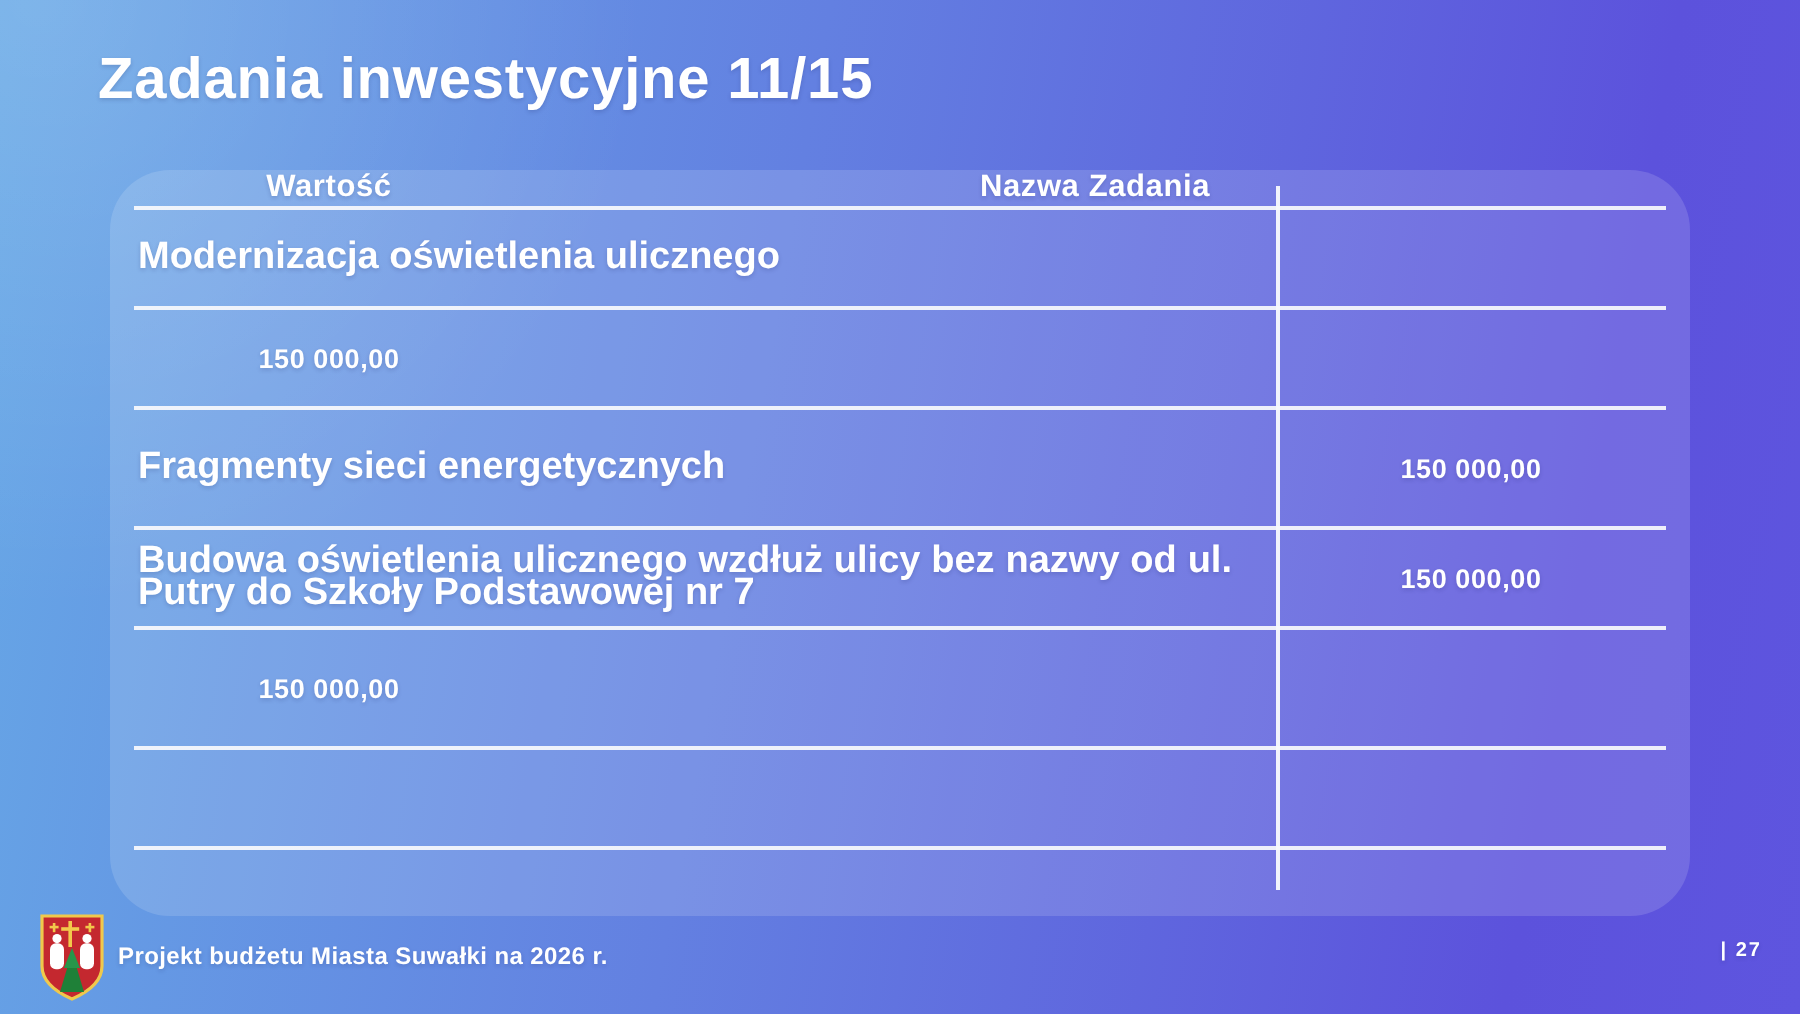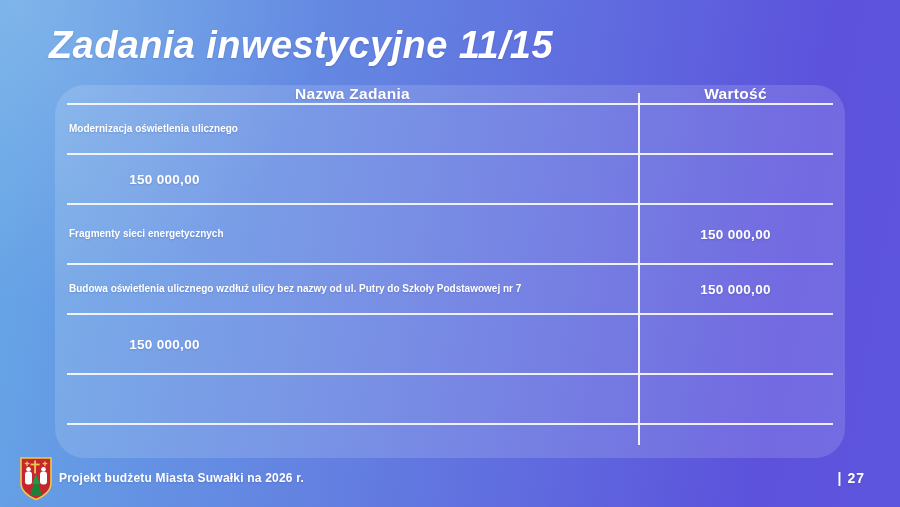--- a/index.html
+++ b/index.html
@@ -9,66 +9,65 @@
     font-weight:bold;color:#ffffff;
   }
   .slide{
     position:relative;width:900px;height:507px;
     background:
       radial-gradient(circle at 2% 0%, rgba(255,255,255,0.16), rgba(255,255,255,0) 30%),
       linear-gradient(100deg, #66A8E6 0%, #6380E1 42%, #5C52DC 85%, #5E55DF 100%);
   }
   .title{
     position:absolute;left:49px;top:24px;
-    font-size:38px;letter-spacing:0.4px;
+    font-size:29px;letter-spacing:0.4px;
     text-shadow:0 2px 4px rgba(20,30,90,0.25);
     white-space:nowrap;
-    font-style:italic;
   }
   .panel{
     position:absolute;left:55px;top:85px;width:790px;height:373px;
     background:rgba(255,255,255,0.14);
     border-radius:30px;
   }
   .vline{
     position:absolute;left:583px;top:8px;width:2px;height:352px;
     background:rgba(248,250,253,0.95);
   }
   .tbl{position:absolute;left:12px;top:0;width:766px;}
   .row{display:flex;box-sizing:border-box;border-bottom:2px solid rgba(247,249,252,0.93);}
   .h48{height:60px}.h50{height:50px}
   .cell{display:flex;align-items:center;box-sizing:border-box;}
-  .cell.name{width:571px;padding:0 22px 0 2px;font-size:10px;line-height:16px;justify-content:center;}
+  .cell.name{width:571px;padding:0 22px 0 2px;font-size:19px;line-height:16px;justify-content:center;}
   .cell.val{width:195px;justify-content:center;font-size:13.5px;letter-spacing:0.3px;}
   .cell .nm{width:100%;}
   .row.head .cell{justify-content:center;font-size:15.5px;letter-spacing:0.3px;}
   .row.head .cell.name{padding:0;}
   .row.head .nm{text-align:center;}
   .justify .nm{text-align:justify;}
   .cell, .title, .footer-text, .page{text-shadow:0 1px 2px rgba(20,30,90,0.18);}
   .crest{position:absolute;left:19px;top:456px;}
   .footer-text{position:absolute;left:59px;top:471px;font-size:12px;letter-spacing:0.2px;white-space:nowrap;}
-  .page{position:absolute;right:35px;top:470px;font-size:14px;letter-spacing:1px;}
+  .page{position:absolute;right:19px;top:470px;font-size:10px;letter-spacing:1px;}
 </style>
 </head>
 <body>
 
 <div class="slide">
 
   <div class="title">Zadania inwestycyjne 11/15</div>
 
   <div class="panel">
     <div class="vline"></div>
     <div class="tbl">
 
       <div class="row head">
+        <div class="cell val">Wartość</div>
         <div class="cell name">
           <span class="nm">Nazwa Zadania</span>
         </div>
-        <div class="cell val">Wartość</div>
       </div>
 
       <div class="row h50">
         <div class="cell name">
           <span class="nm">Modernizacja oświetlenia ulicznego</span>
         </div>
       </div>
 
       <div class="row h50">
         <div class="cell val">150 000,00</div>

